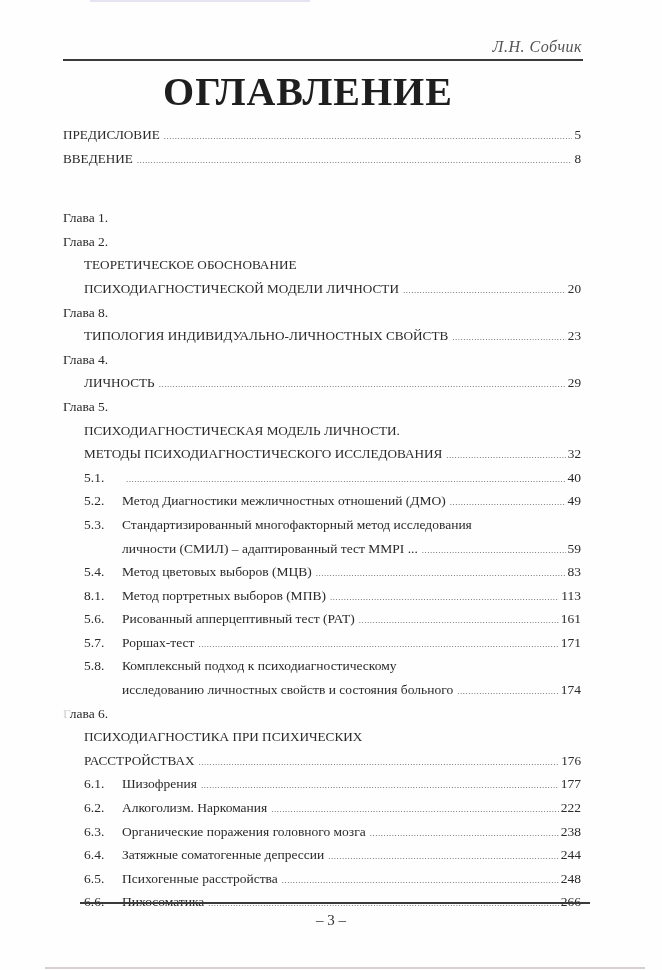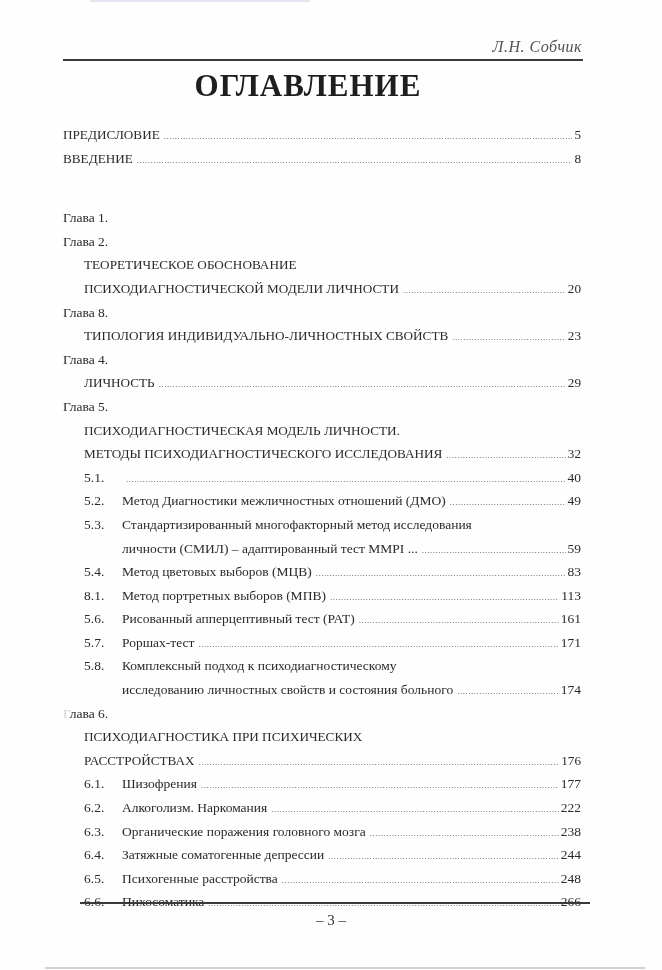--- a/index.html
+++ b/index.html
@@ -9,21 +9,21 @@
   }
   .scan-top { position:absolute; left:90px; top:0; width:220px; height:2px; background:#e4e4f2; }
   .scan-bottom { position:absolute; left:45px; top:967px; width:600px; height:2px; background:#d8cfd6; }
   .running-head {
     position:absolute; right:80px; top:38px; font-style:italic; font-size:16px; color:#555;
     font-family:"Liberation Serif", serif; letter-spacing:0.5px;
   }
   .rule-top { position:absolute; left:63px; top:59px; width:520px; height:2px; background:#3a3a3a; }
   .title {
     position:absolute; left:0; width:616px; top:68px; text-align:center;
-    font-family:"Liberation Serif", serif; font-weight:bold; font-size:31px; letter-spacing:1px; color:#1e1e1e;
+    font-family:"Liberation Serif", serif; font-weight:bold; font-size:40px; letter-spacing:1px; color:#1e1e1e;
   }
   .toc { position:absolute; left:63px; top:123px; width:518px; }
   .row {
     position:relative; height:23.6px; line-height:23.6px; font-size:13.5px;
     font-family:"Liberation Serif", serif; white-space:nowrap;
   }
   .row.caps { font-size:13.2px; }
   .gap { height:36px; }
   .lead { display:flex; align-items:baseline; }
   .lead .t { flex:0 0 auto; }

